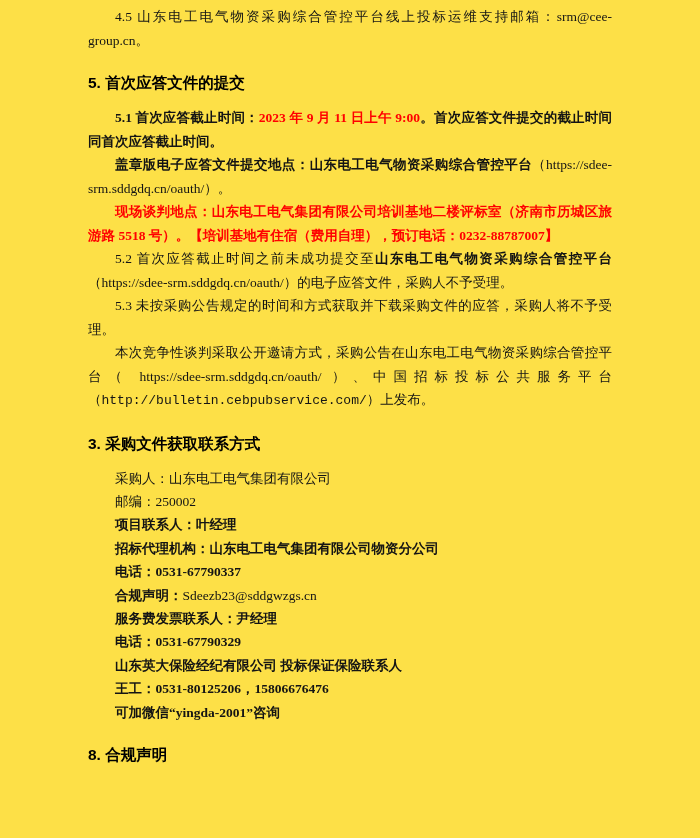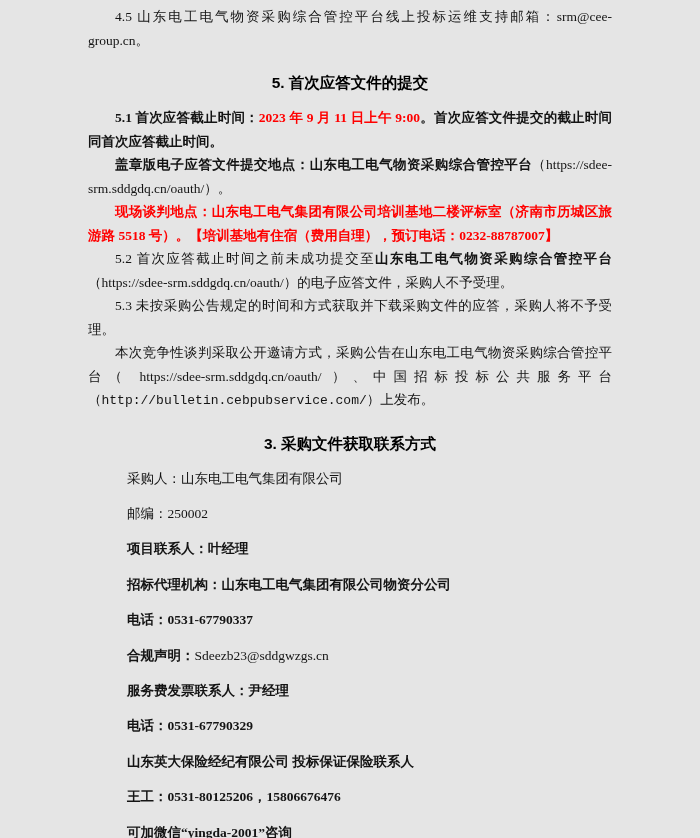--- a/index.html
+++ b/index.html
@@ -4,49 +4,49 @@
 <style>
   html, body {
     margin: 0;
     padding: 0;
     background: #ffffff;
   }
   .page {
     position: relative;
     width: 700px;
     height: 838px;
-    background: #e5e5e5;
+    background: #fde047;
     box-sizing: border-box;
     padding: 5px 88px 0 88px;
     font-family: "Liberation Serif", "DejaVu Serif", serif;
     font-size: 13.5px;
     color: #141414;
     overflow: hidden;
   }
   p.body {
     margin: 0;
     line-height: 23.5px;
     text-align: justify;
   }
   p.indent { text-indent: 2em; }
   h2.sec-heading {
     font-family: "Liberation Sans", "DejaVu Sans", sans-serif;
     font-size: 15.5px;
     font-weight: bold;
     color: #000000;
     line-height: 22px;
     margin: 20px 0 12px 0;
-    text-align: center;
+    text-align: left;
     text-indent: 0;
   }
   .bold { font-weight: bold; }
   .red  { color: #ff0000; margin-top: 28px; }
   .sans { font-family: Liberation Mono, monospace; font-size: 13px; }
   .contact-line {
-    margin: 12px;
+    margin: 0;
     line-height: 23.4px;
     padding-left: 2em;
     text-align: left;
   }
 </style>
 </head>
 <body>
 
 <div class="page">
 

